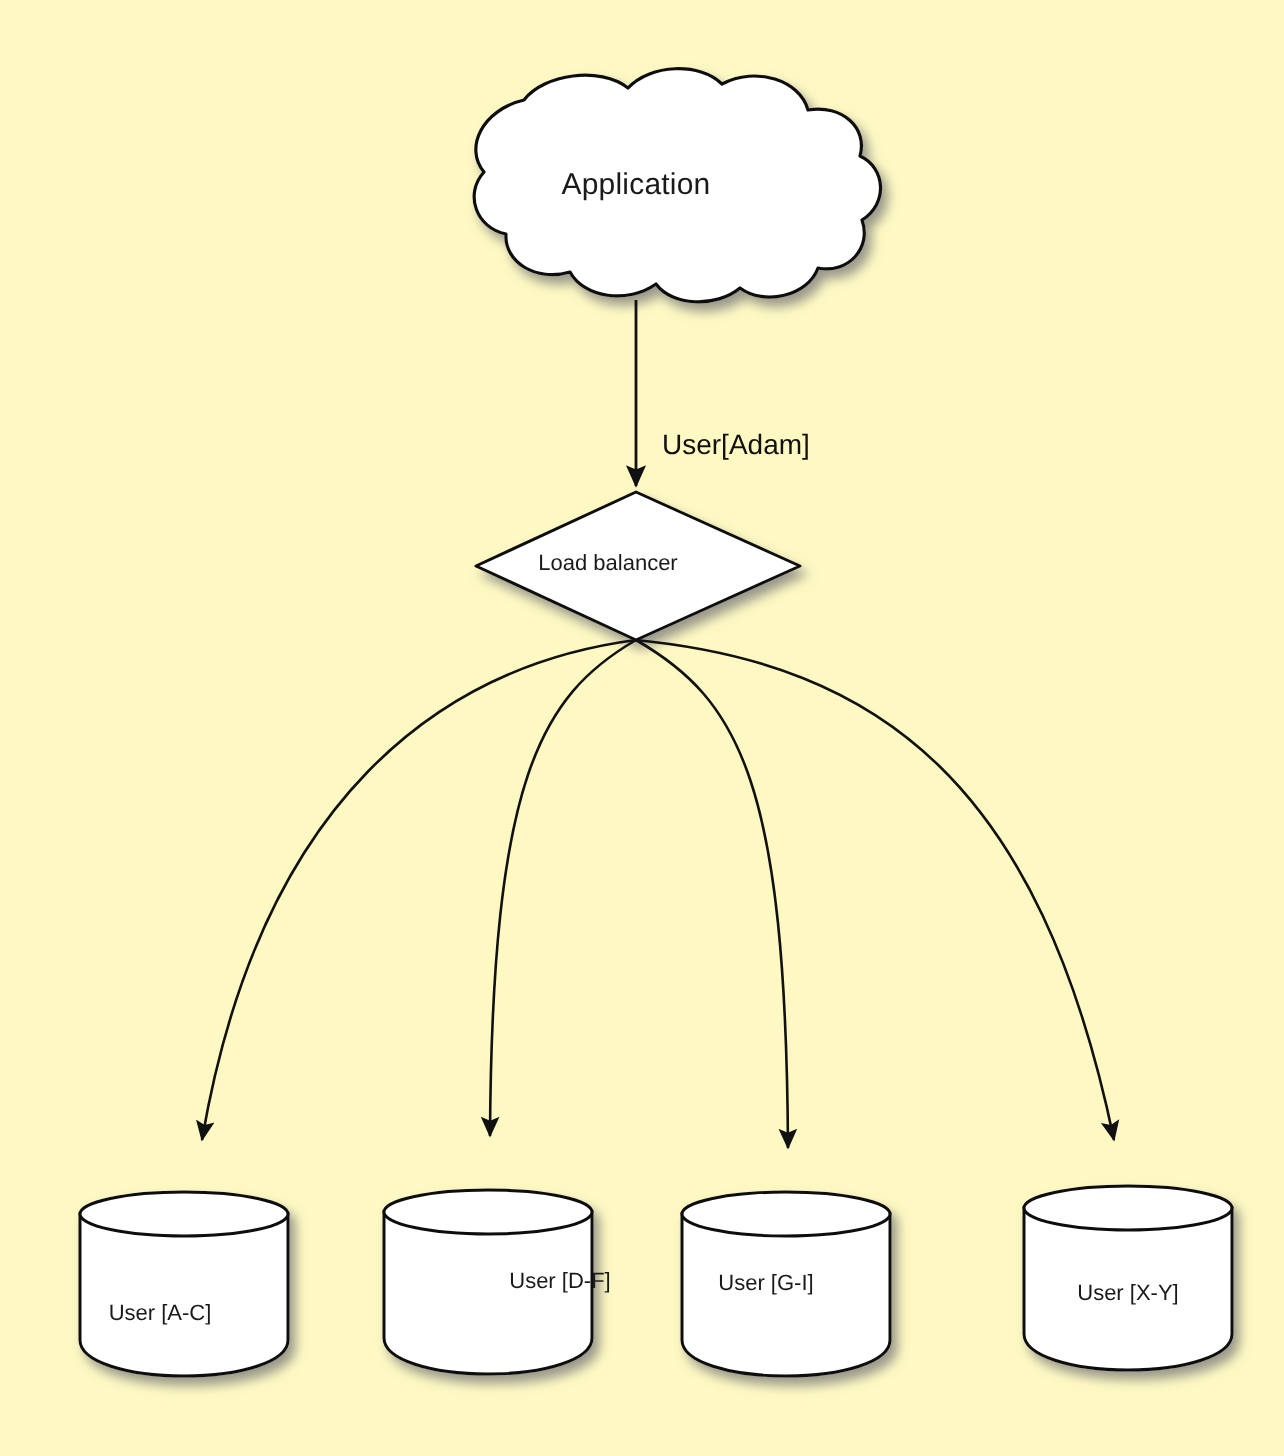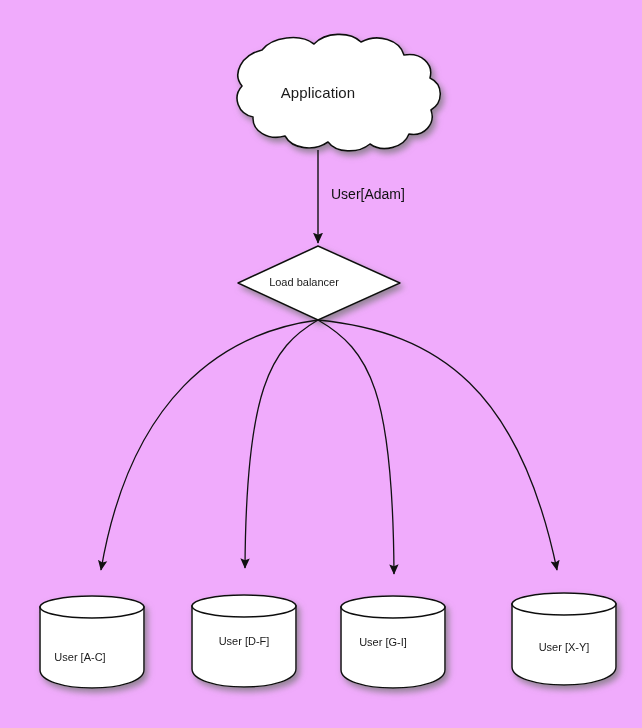--- a/index.html
+++ b/index.html
@@ -7,21 +7,21 @@
     padding: 0;
     background: #ffffff;
   }
   body {
     font-family: "Liberation Sans", sans-serif;
   }
   #canvas {
     position: relative;
     width: 642px;
     height: 728px;
-    background: #f0abfc;
+    background: #fef9c3;
     overflow: hidden;
   }
   #diagram-svg {
     position: absolute;
     left: 0;
     top: 0;
     width: 642px;
     height: 728px;
   }
   .node-label {
@@ -38,20 +38,21 @@
   }
   .diamond-label {
     font-size: 11px;
   }
   .cyl-label {
     font-size: 11px;
   }
   .edge-label {
     font-size: 14px;
     color: #111111;
+    margin-top: 28px;
   }
 </style>
 </head>
 <body>
 
 <div id="canvas">
 
   <svg id="diagram-svg" viewBox="0 0 642 728">
     <defs>
       <filter id="softshadow" x="-25%" y="-25%" width="160%" height="160%">
@@ -114,19 +115,19 @@
   </svg>
 
   <div class="node-label cloud-label" style="left:218px; top:84px; width:200px;">Application</div>
 
   <div class="node-label edge-label" style="left:331px; top:186px; width:130px; text-align:left;">User[Adam]</div>
 
   <div class="node-label diamond-label" style="left:229px; top:276px; width:150px;">Load balancer</div>
 
   <div class="node-label cyl-label" style="left:42px; top:651px; width:76px;">User [A-C]</div>
 
-  <div class="node-label cyl-label" style="left:194px; top:635px; width:100px;">User [D-F]</div>
+  <div class="node-label cyl-label" style="left:194px; top:635px; width:100px;padding-left:36px;">User [D-F]</div>
 
   <div class="node-label cyl-label" style="left:343px; top:636px; width:80px;">User [G-I]</div>
 
   <div class="node-label cyl-label" style="left:514px; top:641px; width:100px;">User [X-Y]</div>
 
 </div>
 
 </body></html>

